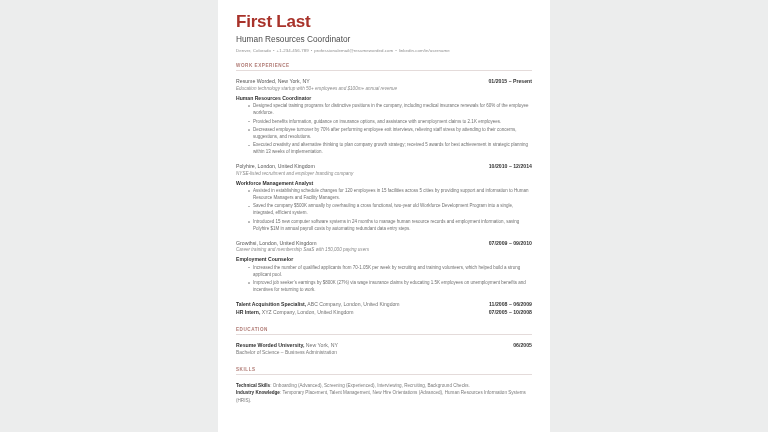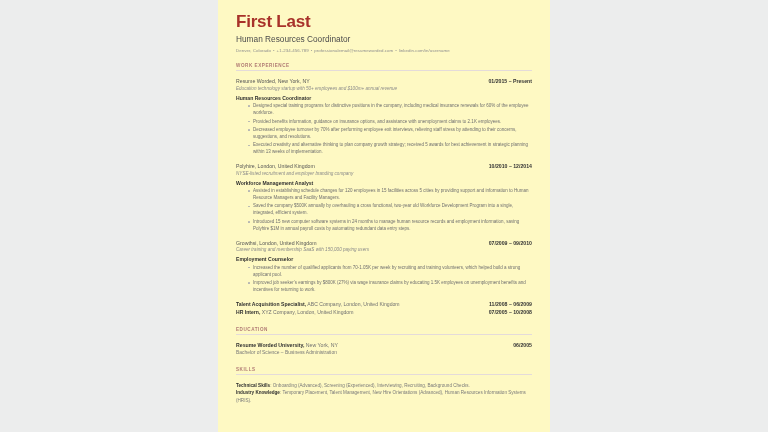--- a/index.html
+++ b/index.html
@@ -19,21 +19,21 @@
     height: 432px;
     display: flex;
     justify-content: center;
   }
   .page {
     position: absolute;
     left: 218px;
     top: 0;
     width: 332px;
     height: 432px;
-    background: #fef9c3;
+    background: #ffffff;
     box-sizing: border-box;
     padding: 13px 18px 0 18px;
     overflow: hidden;
   }
 
   
   .name {
     color: #a8322a;
     font-size: 17px;
     font-weight: bold;

